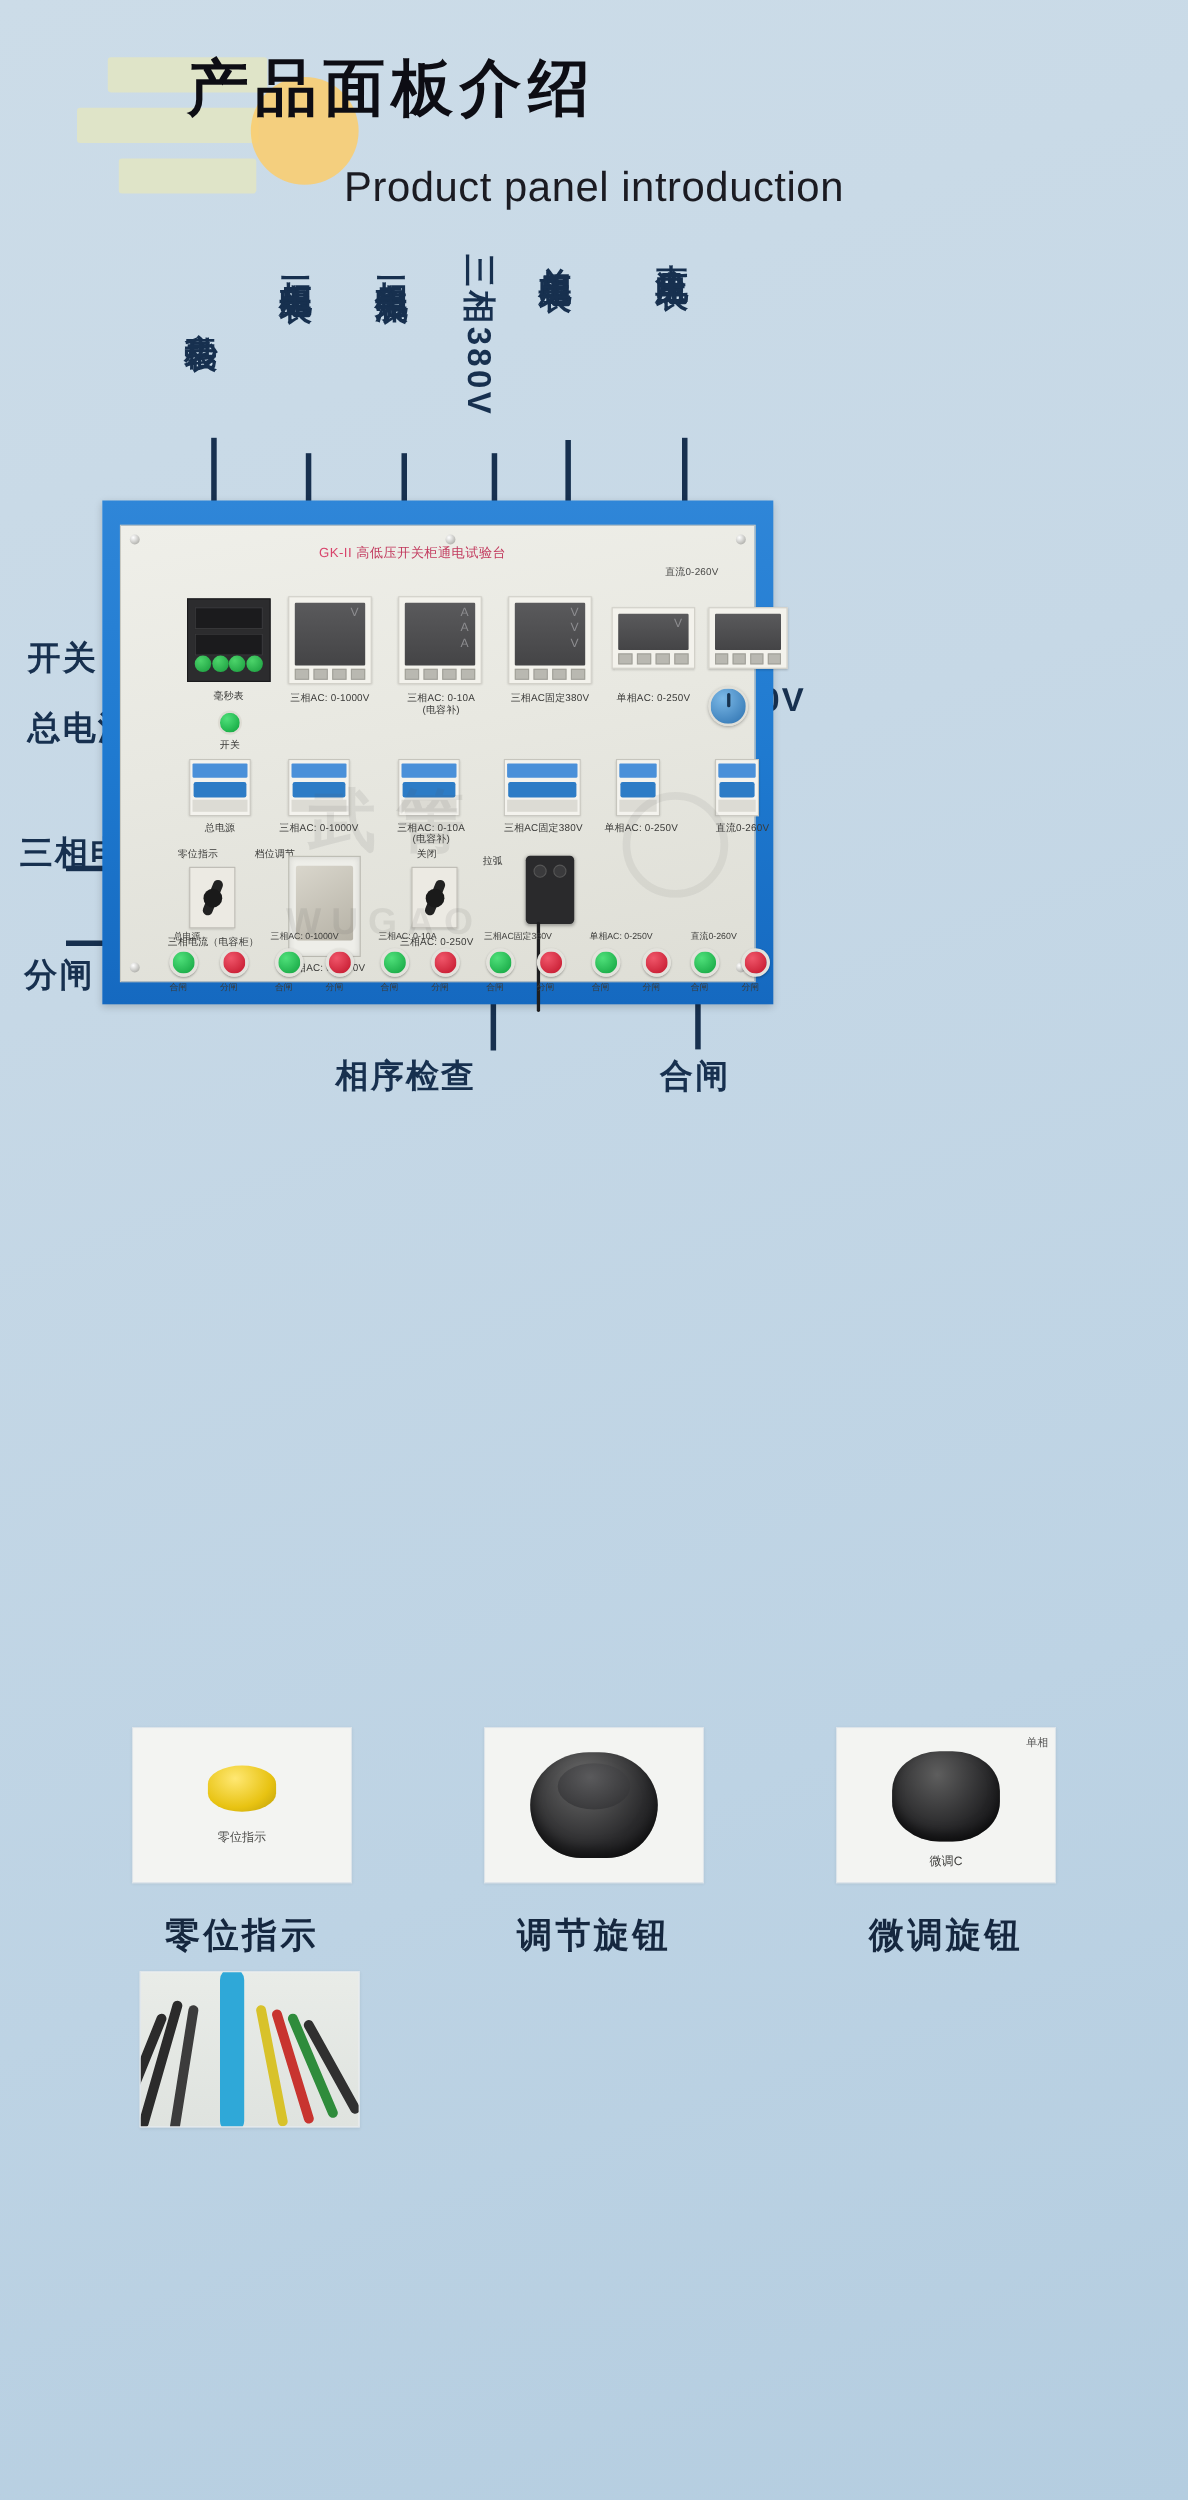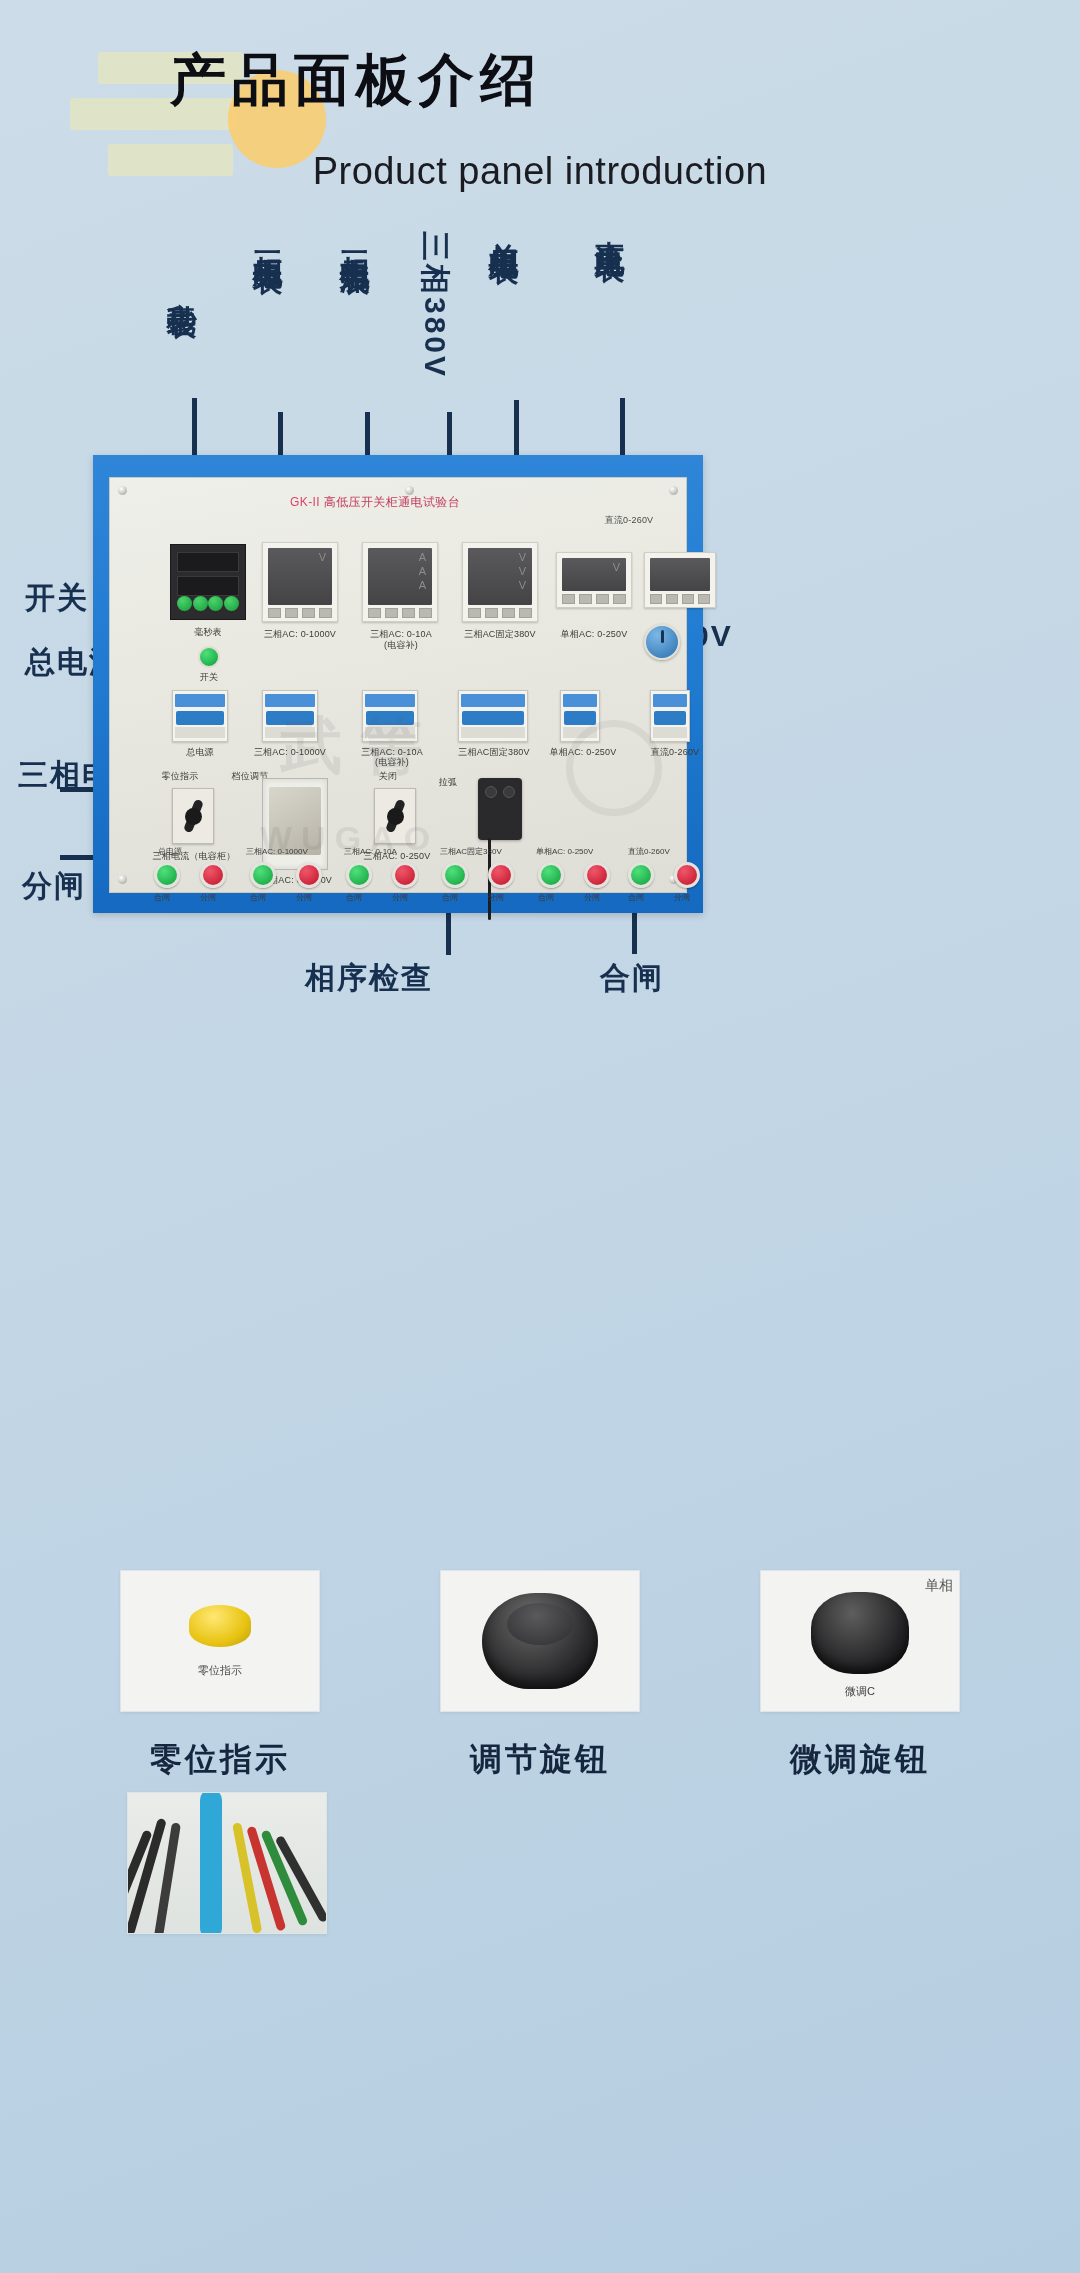--- a/index.html
+++ b/index.html
@@ -166,21 +166,21 @@
     box-shadow: inset 0 -7px 12px rgba(0,0,0,.55); }
   .t-knob-big::after { content:""; position: absolute; left: 50%; top: 10px;
     width: 66px; height: 42px; margin-left: -33px; border-radius: 50%;
     background: radial-gradient(ellipse at 45% 30%, #5a5a5c, #2d2d2f); }
   .t-knob-sm { position: absolute; left: 50%; top: 44%; width: 98px; height: 82px;
     margin: -41px 0 0 -49px; border-radius: 44%;
     background: radial-gradient(ellipse at 42% 26%, #5e5e5e, #232325 64%, #101012);
     box-shadow: inset 0 -6px 10px rgba(0,0,0,.55); }
   .t-knob-lab { position: absolute; left: 0; right: 0; bottom: 12px; text-align: center;
     font-size: 11px; color: #3c3c3a; }
-  .t-knob-corner { position: absolute; right: 6px; top: 6px; font-size: 14px; color: #555; }
+  .t-knob-corner { position: absolute; right: 6px; top: 6px; font-size: 10px; color: #555; }
   .t-wires { position: absolute; left: 0; top: 0; width: 100%; height: 100%;
     background: linear-gradient(180deg,#e9ece8,#dfe3df); }
   .wire { position: absolute; width: 9px; border-radius: 6px; transform-origin: top center; }
   .t-handle-body { position: absolute; left: -10px; bottom: -12px; width: 230px; height: 92px;
     background: linear-gradient(180deg,#f2f2ee 0%, #e6e6e0 46%, #1f6fc0 47%, #1763b2 100%);
     transform: rotate(-7deg); }
   .t-handle-bar { position: absolute; left: 28px; top: 34px; width: 74px; height: 12px;
     background: linear-gradient(180deg,#cfd3d6,#8f969b); border-radius: 6px;
     transform: rotate(-7deg); box-shadow: 0 1px 2px rgba(0,0,0,.3); }
   .t-handle-leg { position: absolute; width: 11px; height: 26px;

